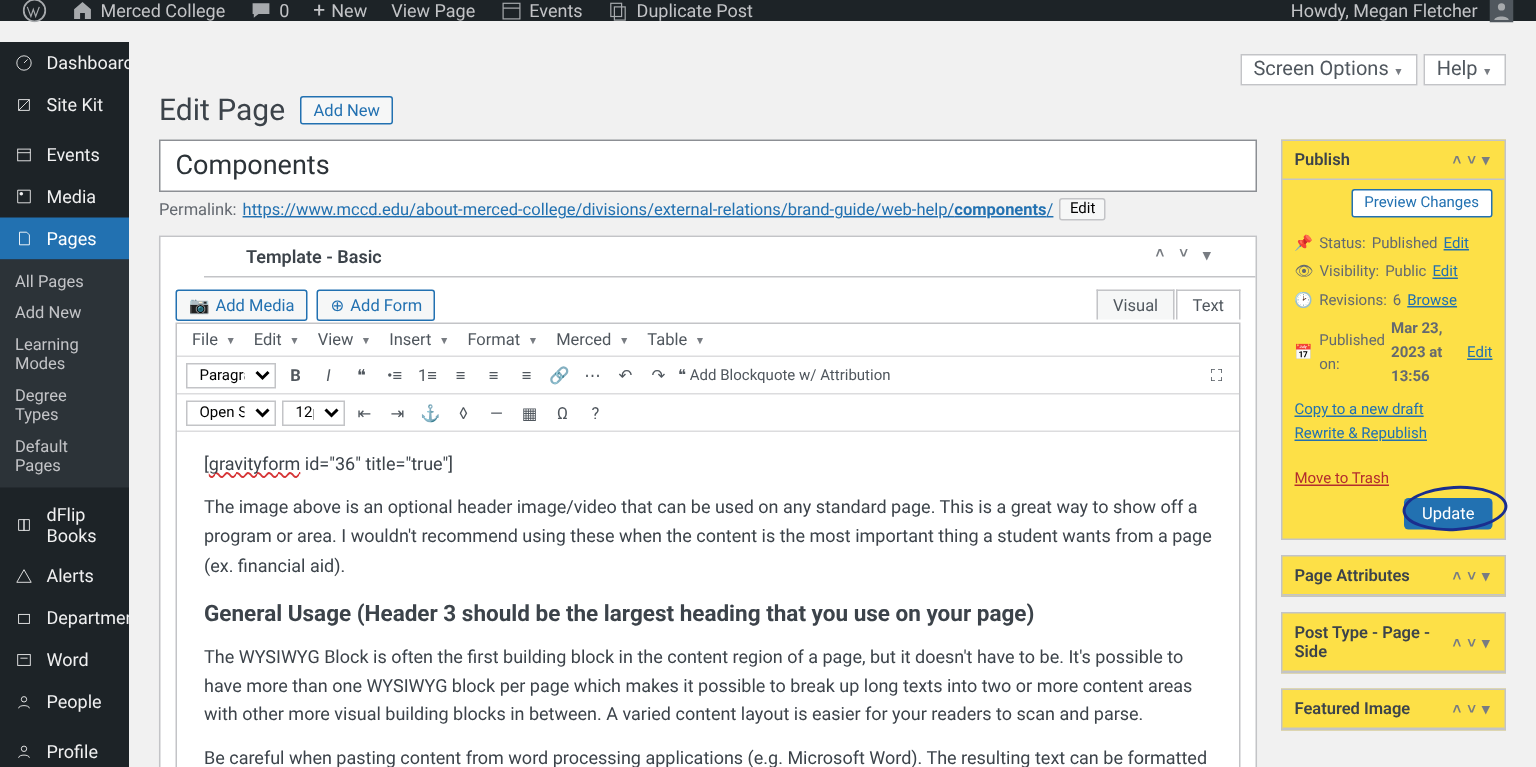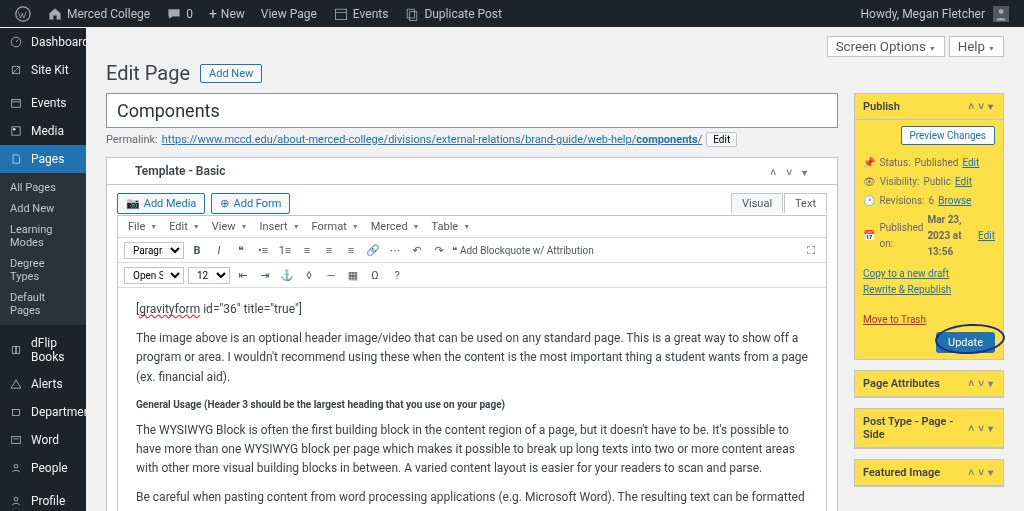--- a/index.html
+++ b/index.html
@@ -1,19 +1,19 @@
 <!DOCTYPE html>
 <html><head>
 <meta charset="utf-8">
 <style>
 * { margin: 0; padding: 0; box-sizing: border-box; font-family: -apple-system, BlinkMacSystemFont, "Segoe UI", Roboto, sans-serif; }
 body { background: #f1f1f1; font-size: 13px; color: #3c434a; overflow: hidden; height: 511px; width: 1024px; }
 
 
-.admin-bar { background: #1d2327; color: #c3c4c7; height: 27px; display: flex; align-items: center; justify-content: space-between; padding: 0 8px; font-size: 12px; }
+.admin-bar { background: #1d2327; color: #c3c4c7; height: 14px; display: flex; align-items: center; justify-content: space-between; padding: 0 8px; font-size: 12px; }
 .admin-bar-left, .admin-bar-right { display: flex; align-items: center; gap: 2px; }
 .admin-bar-item { display: flex; align-items: center; gap: 4px; padding: 0 7px; height: 28px; cursor: pointer; }
 .admin-bar .icon { fill: #a7aaad; width: 16px; height: 16px; }
 
 
 .sidebar { position: absolute; left: 0; top: 28px; bottom: 0; width: 86px; background: #1d2327; color: #c3c4c7; overflow-y: auto; font-size: 12px; }
 .sidebar-item { display: flex; align-items: center; gap: 7px; padding: 6px 8px; cursor: pointer; color: #f0f0f1; }
 .sidebar-item.current { background: #2271b1; color: #fff; }
 .sidebar-item .micon { width: 16px; height: 16px; flex-shrink: 0; display: flex; align-items: center; justify-content: center; }
 .sidebar-sub { background: #2c3338; padding: 4px 0; }
@@ -32,21 +32,21 @@
 .permalink-row a { color: #2271b1; text-decoration: underline; }
 .edit-btn { border: 1px solid #c3c4c7; font-size: 10px; padding: 1px 6px; border-radius: 2px; background: #f6f7f7; cursor: pointer; }
 
 
 .columns { display: flex; gap: 16px; }
 .content-col { flex: 1; min-width: 0; }
 .sidebar-col { width: 150px; flex-shrink: 0; }
 
 
 .metabox { background: #fff; border: 1px solid #c3c4c7; box-shadow: 0 1px 1px rgba(0,0,0,.04); margin-bottom: 12px; }
-.metabox-header { padding: 6px 28px; border-bottom: 1px solid #c3c4c7; display: flex; justify-content: space-between; align-items: flex-end; font-size: 12px; font-weight: 600; }
+.metabox-header { padding: 6px 28px; border-bottom: 1px solid #c3c4c7; display: flex; justify-content: space-between; align-items: flex-start; font-size: 12px; font-weight: 600; margin-left: 29px; }
 .metabox-header .tools { display: flex; gap: 6px; color: #787c82; font-size: 12px; }
 .metabox-body { padding: 8px 10px; font-size: 11px; }
 
 
 .media-buttons { display: flex; gap: 6px; margin-bottom: 1px; }
 .media-btn { border: 1px solid #2271b1; color: #2271b1; background: #f6f7f7; padding: 3px 8px; font-size: 11px; border-radius: 2px; cursor: pointer; display: flex; align-items: center; gap: 4px; }
 
 
 .editor-tabs { display: flex; gap: 1px; justify-content: flex-end; margin-bottom: 0; }
 .editor-tab { border: 1px solid #c3c4c7; padding: 3px 10px; font-size: 11px; color: #50575e; cursor: pointer; background: #fff; border-bottom: none; }
@@ -56,21 +56,21 @@
 .editor-wrap { border: 1px solid #c3c4c7; background: #fff; }
 .editor-menubar { border-bottom: 1px solid #dcdcde; padding: 2px 6px; display: flex; gap: 4px; font-size: 11px; color: #50575e; }
 .menubar-item { padding: 2px 4px; cursor: pointer; display: flex; align-items: center; gap: 2px; }
 .editor-toolbar { border-bottom: 1px solid #dcdcde; padding: 3px 6px; display: flex; align-items: center; gap: 4px; flex-wrap: wrap; font-size: 11px; color: #50575e; }
 .toolbar-sel { border: 1px solid #c3c4c7; font-size: 10px; padding: 1px 4px; background: #fff; }
 .tb-btn { width: 18px; height: 18px; display: flex; align-items: center; justify-content: center; cursor: pointer; color: #50575e; border-radius: 2px; }
 .editor-toolbar2 { border-bottom: 1px solid #dcdcde; padding: 3px 6px; display: flex; align-items: center; gap: 4px; font-size: 11px; }
 
 
 .editor-content { padding: 12px 18px; font-size: 12px; line-height: 1.6; color: #3c434a; min-height: 280px; overflow-y: auto; }
-.editor-content h3 { font-size: 10px; font-weight: 700; margin: 10px 0 8px; }
+.editor-content h3 { font-size: 15px; font-weight: 700; margin: 10px 0 8px; }
 .editor-content p { margin-bottom: 10px; }
 .editor-content .spell { text-decoration: underline wavy #d63638; text-decoration-skip-ink: none; }
 
 
 .right-box { background: #fde047; border: 1px solid #c3c4c7; margin-bottom: 10px; }
 .right-box-header { padding: 6px 8px; border-bottom: 1px solid #c3c4c7; display: flex; justify-content: space-between; align-items: center; font-size: 11px; font-weight: 600; }
 .right-box-body { padding: 6px 8px; font-size: 10px; line-height: 1.6; }
 .right-box-body a { color: #2271b1; text-decoration: underline; cursor: pointer; }
 .right-box-body .row { display: flex; gap: 4px; align-items: center; margin-bottom: 3px; color: #646970; }
 .trash { color: #b32d2e !important; }

